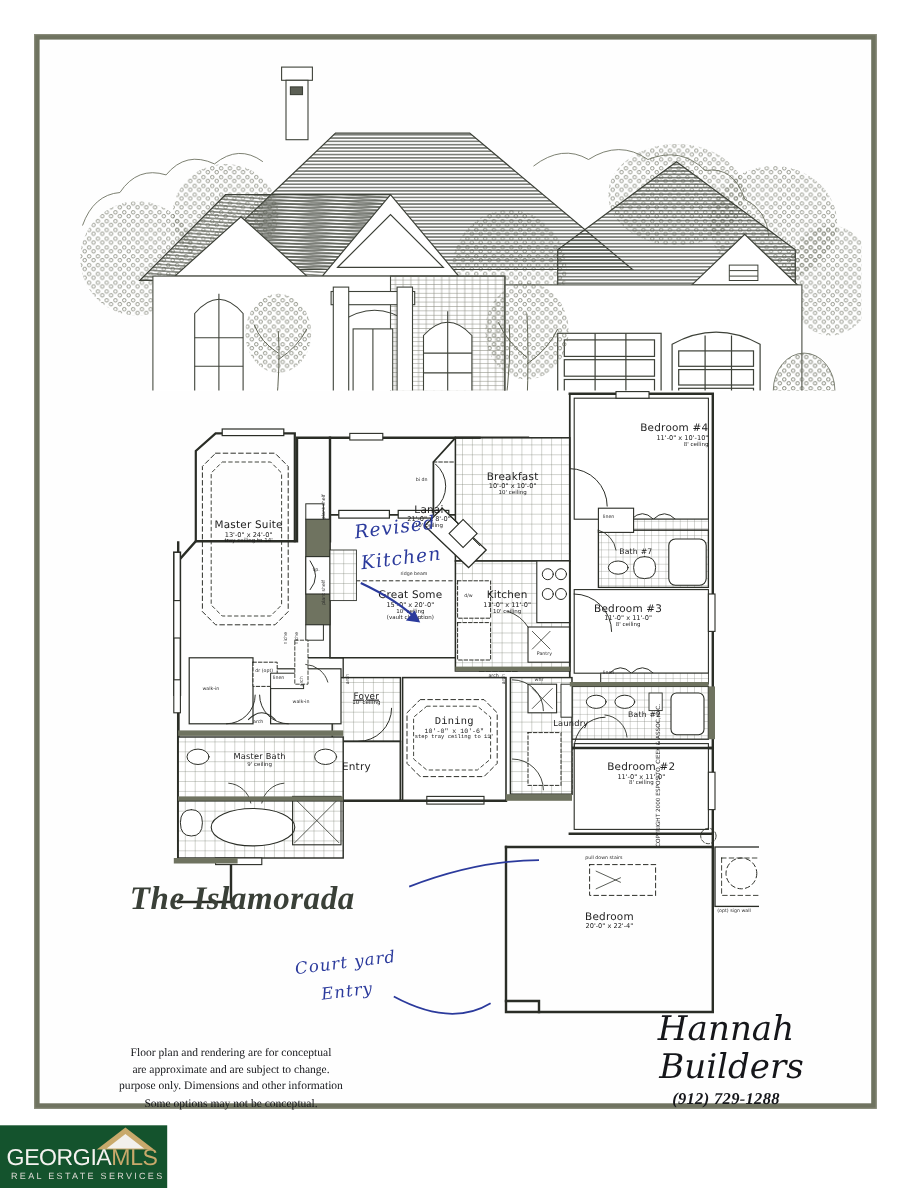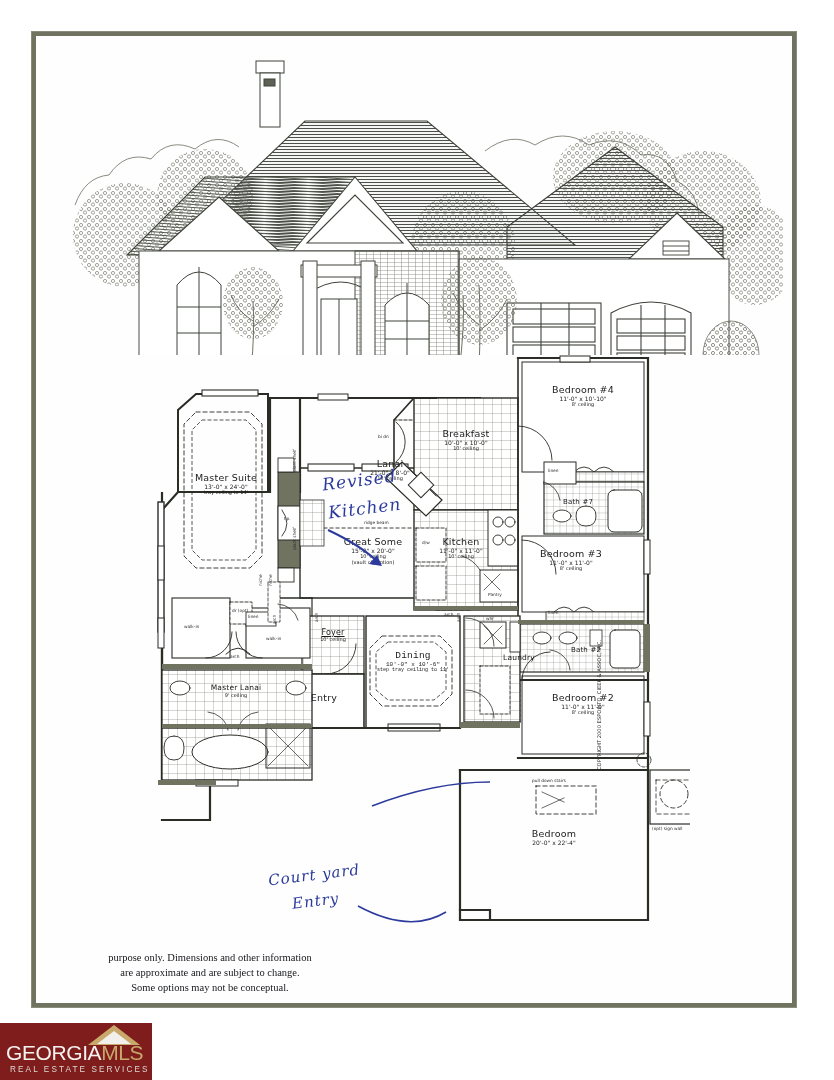--- a/index.html
+++ b/index.html
@@ -59,21 +59,21 @@
   #builder .phone{font-family:"Liberation Serif",serif;font-style:italic;
       font-weight:bold;font-size:15px;color:#15161a;margin-top:6px;letter-spacing:.3px;}
 
   
   #copyright{position:absolute;left:596px;top:770px;
       font-family:"DejaVu Sans",sans-serif;font-size:5.2px;color:#2b2b2b;
       white-space:nowrap;transform:rotate(-90deg);transform-origin:left top;}
 
   
   #gamls{position:absolute;left:0;top:1023px;width:152px;height:57px;
-      background:#7f1d1d;overflow:hidden;}
+      background:#14532d;overflow:hidden;}
   #gamls .roof{position:absolute;left:88px;top:2px;width:0;height:0;
       border-left:26px solid transparent;border-right:26px solid transparent;
       border-bottom:20px solid #c8a96b;}
   #gamls .roof2{position:absolute;left:97px;top:8px;width:0;height:0;
       border-left:17px solid transparent;border-right:17px solid transparent;
       border-bottom:13px solid #f2f0ec;}
   #gamls .word{position:absolute;left:6px;top:18px;
       font-family:"Liberation Sans",sans-serif;font-size:21px;letter-spacing:-.4px;}
   #gamls .g1{color:#f4f2ef;}
   #gamls .g2{color:#c8a96b;}
@@ -438,21 +438,21 @@
       <div class="dim">21'-0" x 8'-0"</div>
       <div class="ceil">10' ceiling</div>
     </div>
 
     <div class="rl" style="left:256px;top:78px;width:120px;">
       <div class="nm">Breakfast</div>
       <div class="dim">10'-0" x 10'-0"</div>
       <div class="ceil">10' ceiling</div>
     </div>
 
-    <div class="rl" style="left:372px;top:34px;width:122px;">
+    <div class="rl" style="left:372px;top:34px;width:122px;text-align:right;">
       <div class="nm">Bedroom #4</div>
       <div class="dim">11'-0" x 10'-10"</div>
       <div class="ceil">8' ceiling</div>
     </div>
 
     <div class="rl" style="left:158px;top:186px;width:130px;">
       <div class="nm">Great Some</div>
       <div class="dim">15'-0" x 20'-0"</div>
       <div class="ceil">10' ceiling</div>
       <div class="ceil">(vault clg option)</div>
@@ -485,21 +485,21 @@
     <div class="rl" style="left:150px;top:278px;width:66px;">
       <div class="nm" style="font-size:8px;text-decoration:underline;">Foyer</div>
       <div class="ceil">10' ceiling</div>
     </div>
 
     <div class="rl" style="left:136px;top:342px;width:76px;">
       <div class="nm">Entry</div>
     </div>
 
     <div class="rl" style="left:26px;top:334px;width:120px;">
-      <div class="nm" style="font-size:7.5px;">Master Lanai</div>
+      <div class="nm" style="font-size:7.5px;">Master Bath</div>
       <div class="ceil">9' ceiling</div>
     </div>
 
     <div class="rl" style="left:396px;top:148px;width:64px;">
       <div class="nm" style="font-size:7px;">Bath #7</div>
     </div>
 
     <div class="rl" style="left:404px;top:296px;width:64px;">
       <div class="nm" style="font-size:7px;">Bath #2</div>
     </div>
@@ -546,29 +546,36 @@
     <path d="M372 806 q62 -24 118 -24" stroke="#2b3a9c" stroke-width="1.6" fill="none"></path>
     <path d="M358 906 q52 28 88 6" stroke="#2b3a9c" stroke-width="1.6" fill="none"></path>
   </svg>
 
   <div class="hand" style="left:322px;top:470px;">Revised</div>
   <div class="hand" style="left:328px;top:498px;">Kitchen</div>
 
   <div class="hand small" style="left:268px;top:866px;">Court yard</div>
   <div class="hand small" style="left:292px;top:892px;">Entry</div>
 
+  <div id="plan-name">The Islamorada</div>
 
   <div id="copyright">COPYRIGHT 2000 ESPOSITO, CIEEK &amp; ASSOC, INC.</div>
 
   <div id="disclaimer">
+    <div>Floor plan and rendering are for conceptual</div>
+    <div>are approximate and are subject to change.</div>
     <div>purpose only.  Dimensions and other information</div>
-    <div>are approximate and are subject to change.</div>
     <div>Some options may not be conceptual.</div>
   </div>
 
+  <div id="builder">
+    <div class="b1">Hannah</div>
+    <div class="b2">Builders</div>
+    <div class="phone">(912)  729-1288</div>
+  </div>
 
   <div id="gamls">
     <div class="roof"></div>
     <div class="roof2"></div>
     <div class="word">
       <span class="g1">GEORGIA</span><span class="g2">MLS</span>
     </div>
     <div class="sub">REAL ESTATE SERVICES</div>
   </div>
 

